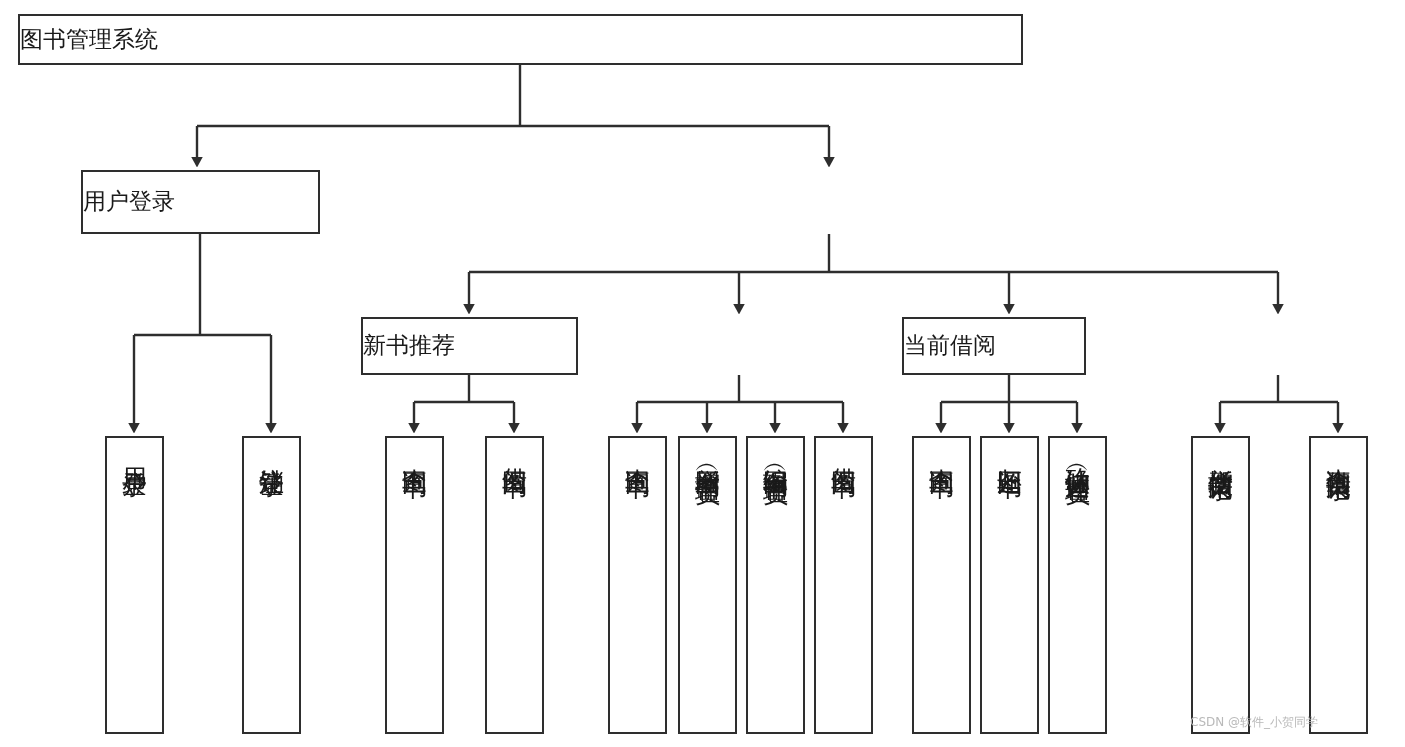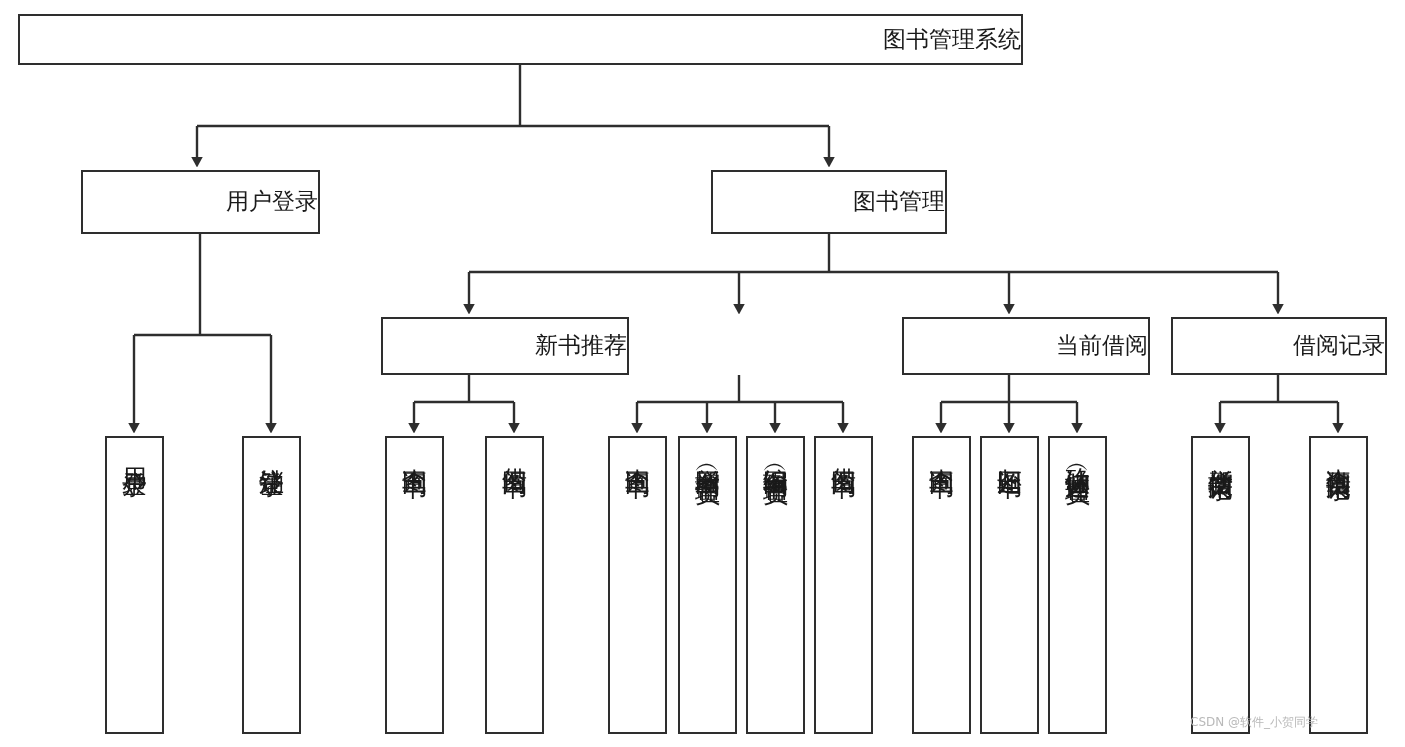--- a/index.html
+++ b/index.html
@@ -24,21 +24,21 @@
     width: 1405px;
     height: 747px;
   }
   .node {
     position: absolute;
     box-sizing: border-box;
     background: #ffffff;
     border: 2px solid #2e2e2e;
     display: flex;
     align-items: center;
-    justify-content: flex-end;
+    justify-content: flex-start;
     z-index: 3;
   }
   .node .label {
     color: #1a1a1a;
     line-height: 1.18;
     text-align: center;
     white-space: nowrap;
   }
   
   .node.h .label {
@@ -129,32 +129,26 @@
     </g>
   </svg>
 
   <div class="node root h" style="left:18px; top:14px; width:1005px; height:51px;">
     <span class="label">图书管理系统</span>
   </div>
 
   <div class="node h" style="left:81px; top:170px; width:239px; height:64px;">
     <span class="label">用户登录</span>
   </div>
-  <div class="node h" style="left:711px; top:170px; width:236px; height:64px;">
-    <span class="label">图书管理</span>
-  </div>
 
-  <div class="node h" style="left:361px; top:317px; width:248px; height:58px;margin-left:20px;">
+  <div class="node h" style="left:361px; top:317px; width:217px; height:58px;">
     <span class="label">新书推荐</span>
   </div>
-  <div class="node h" style="left:902px; top:317px; width:248px; height:58px;">
+  <div class="node h" style="left:902px; top:317px; width:184px; height:58px;">
     <span class="label">当前借阅</span>
-  </div>
-  <div class="node h" style="left:1171px; top:317px; width:216px; height:58px;">
-    <span class="label">借阅记录</span>
   </div>
 
   <div class="node v" style="left:105px; top:436px; width:59px; height:298px;">
     <span class="label">用户登录</span>
   </div>
   <div class="node v" style="left:242px; top:436px; width:59px; height:298px;">
     <span class="label">注销登录</span>
   </div>
 
   <div class="node v" style="left:385px; top:436px; width:59px; height:298px;">

